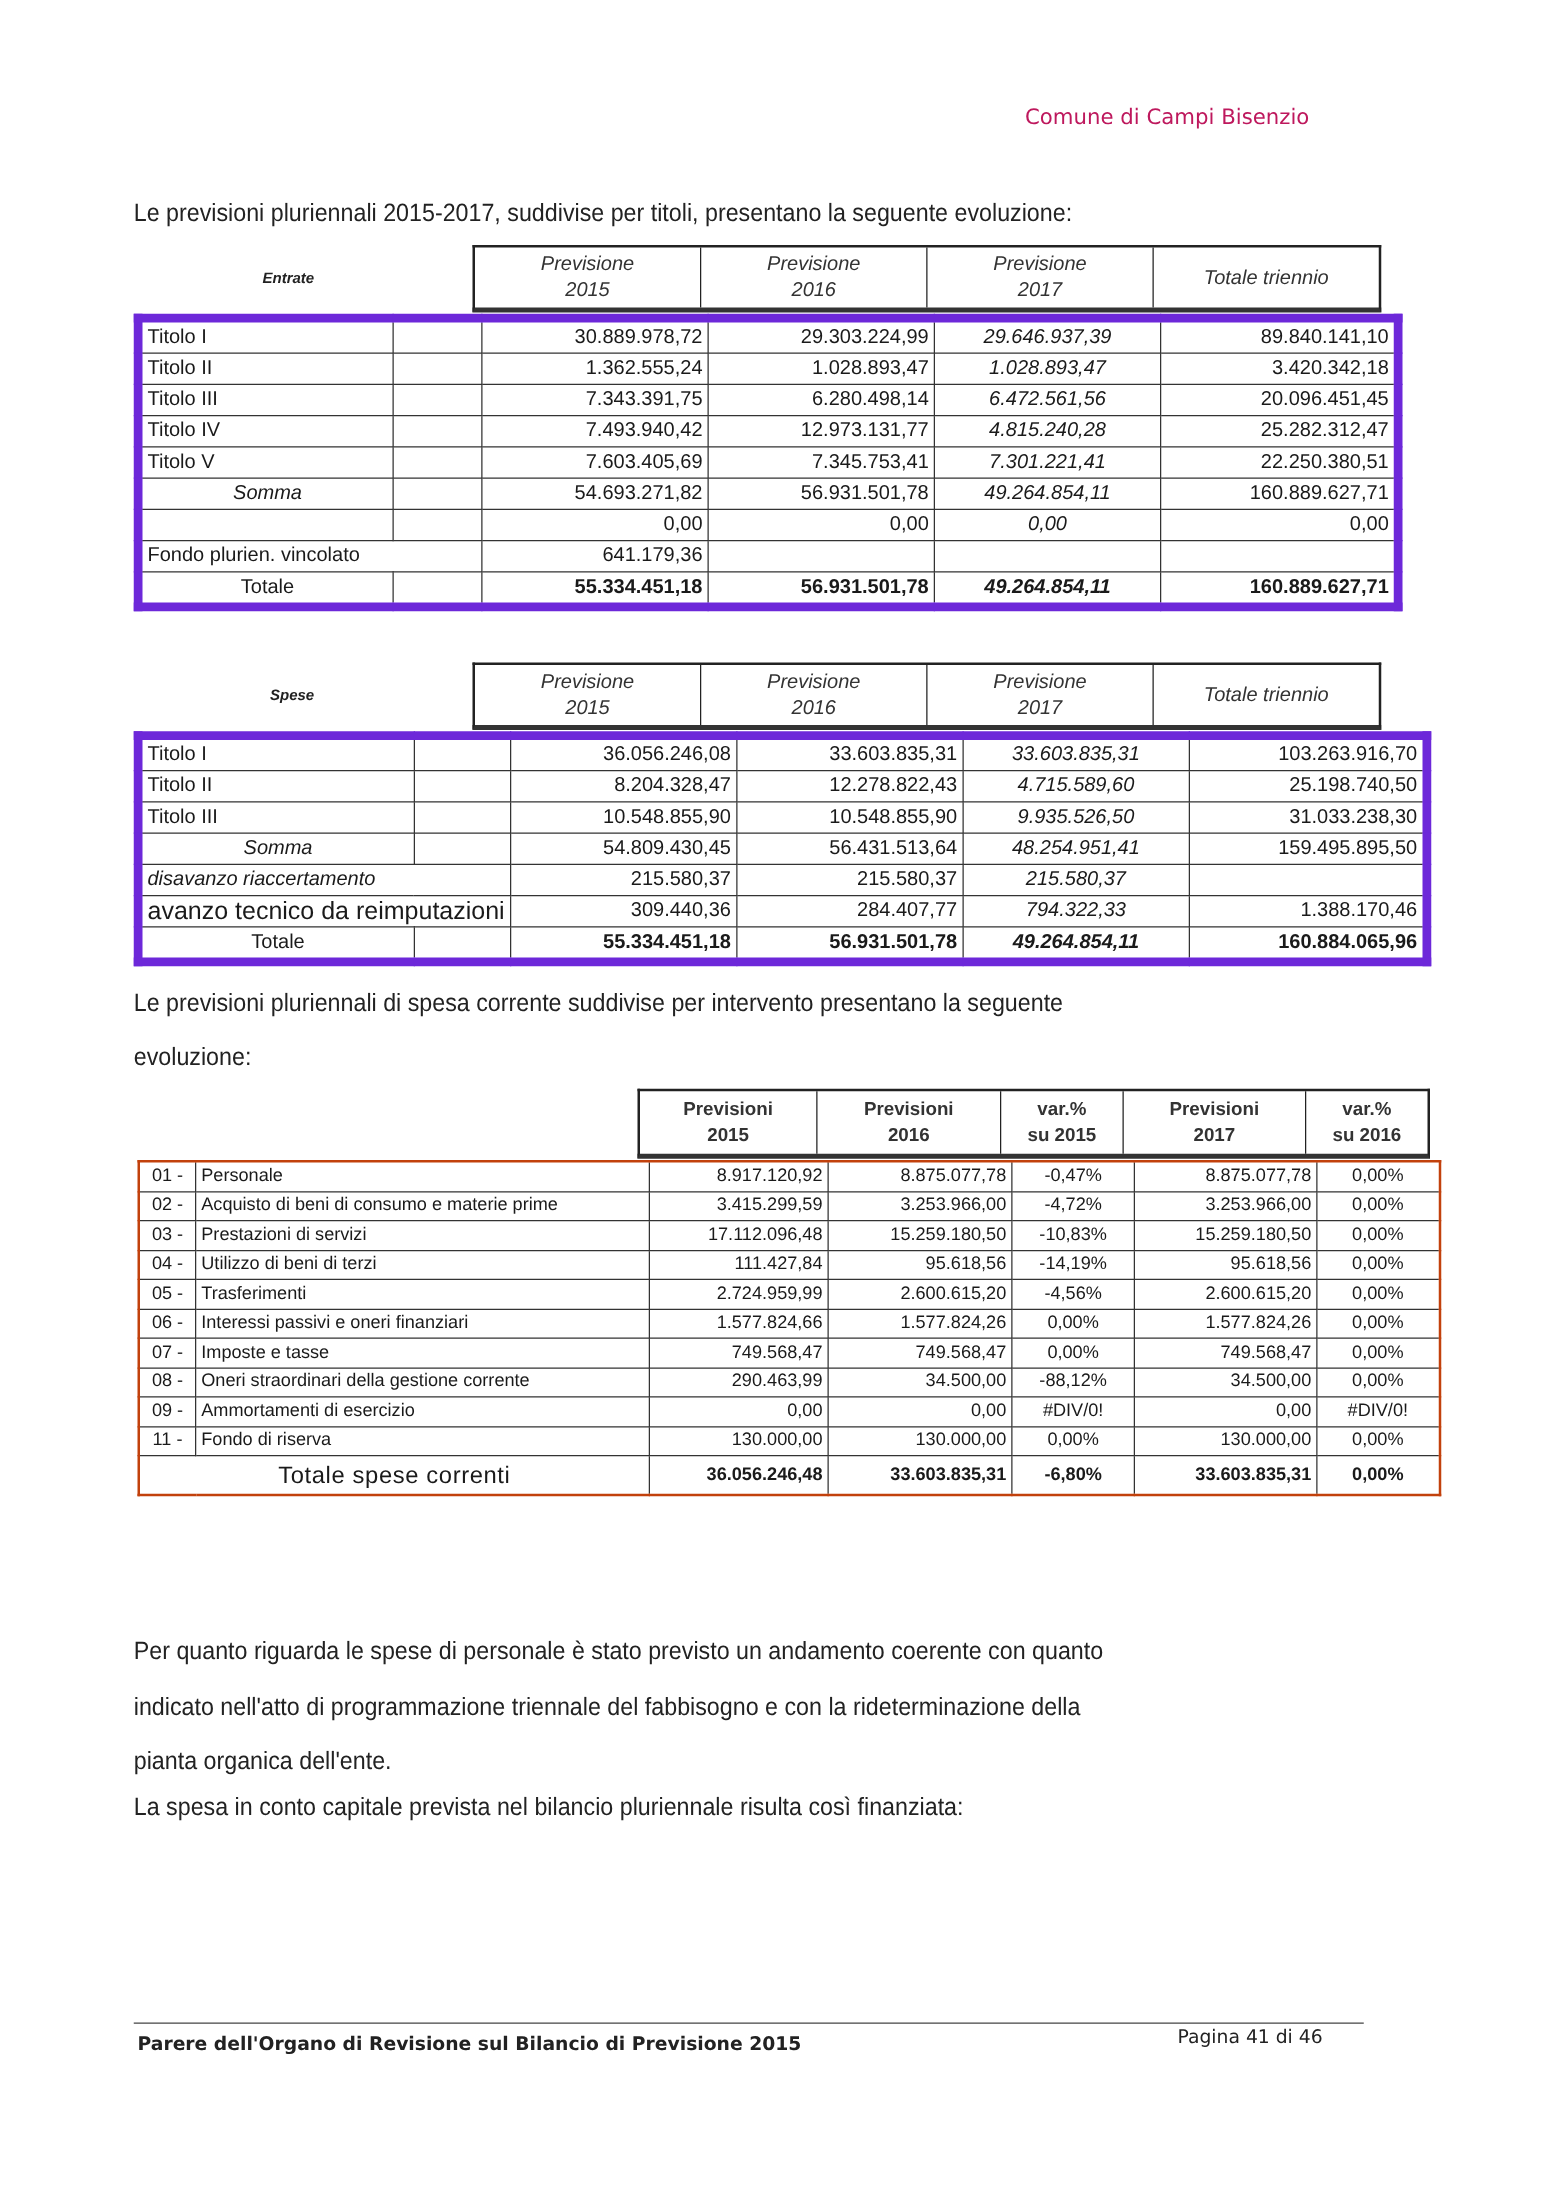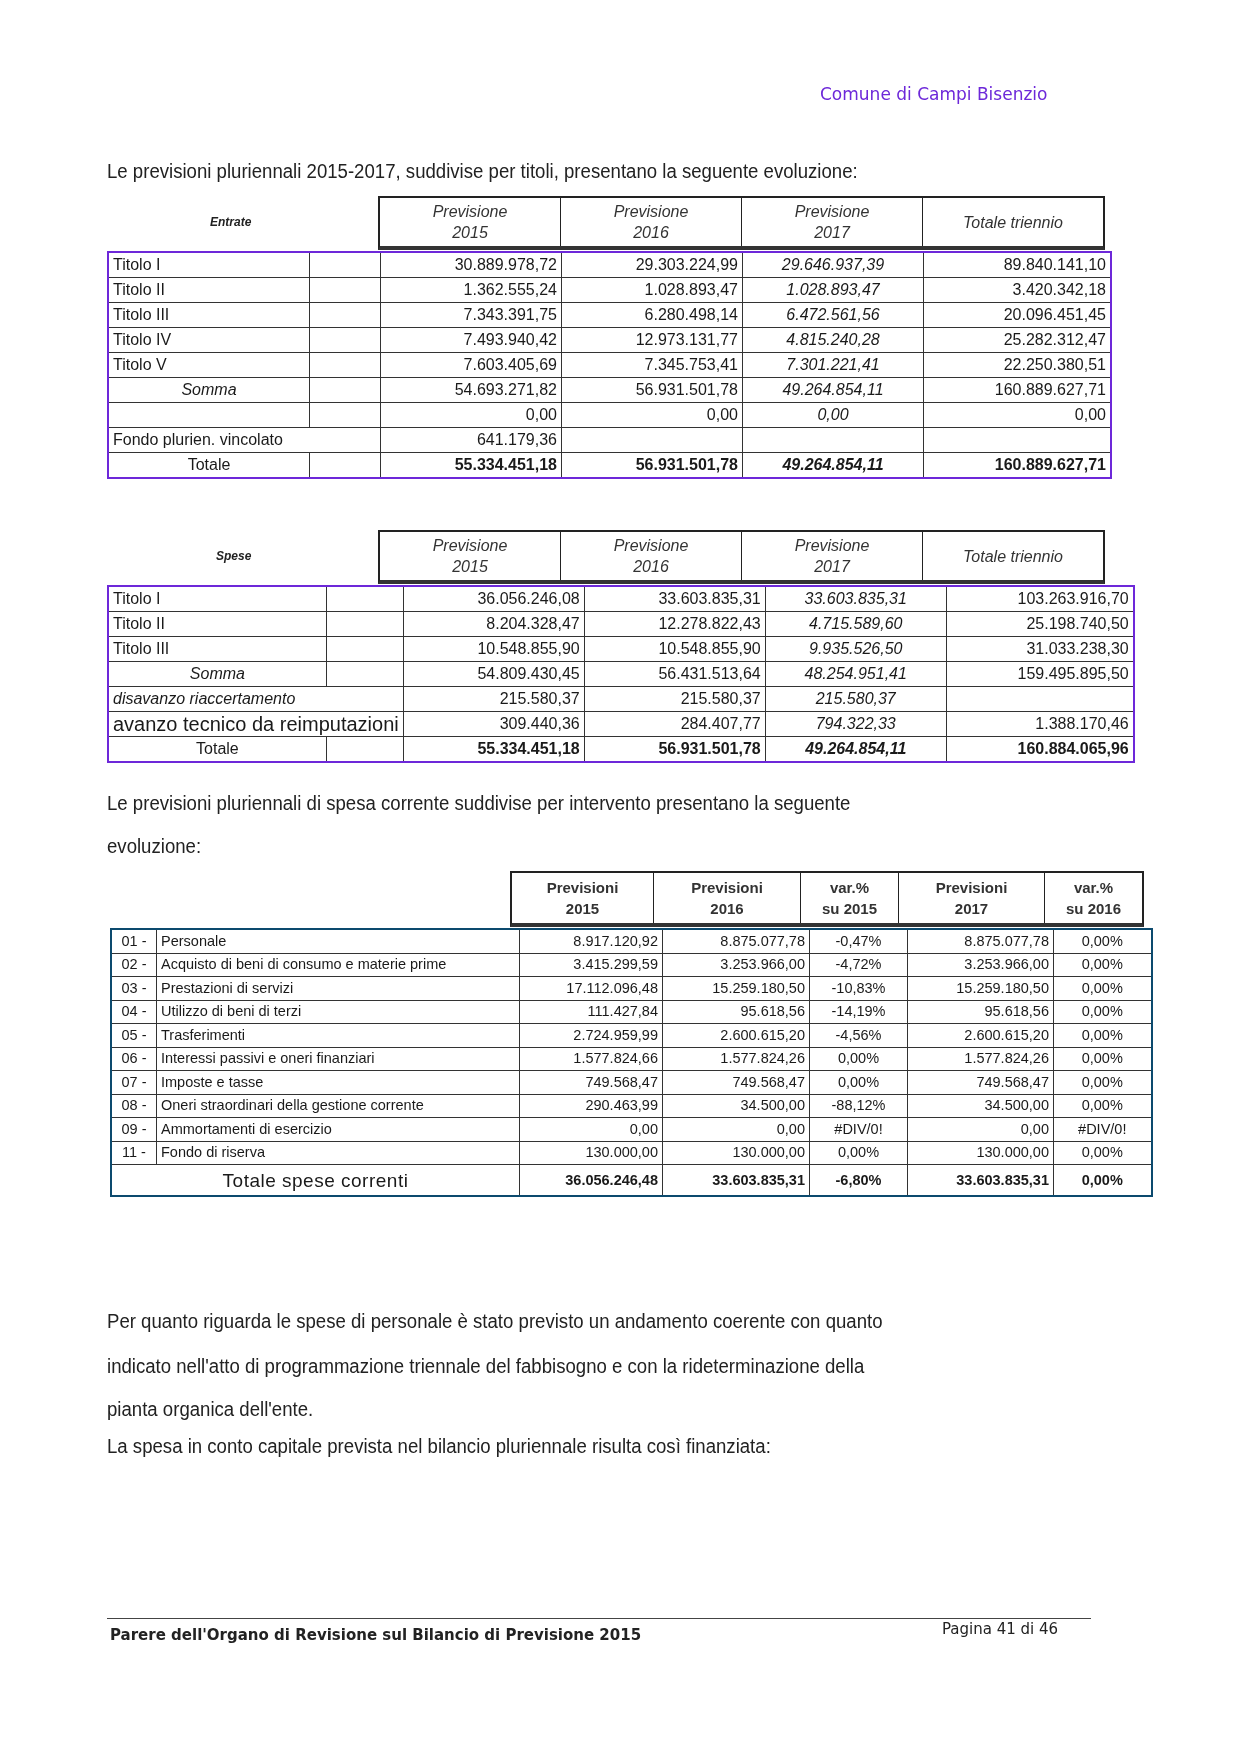--- a/index.html
+++ b/index.html
@@ -3,53 +3,53 @@
 <meta charset="utf-8">
 <style>
   html, body { margin: 0; padding: 0; background: #ffffff; }
   body {
     width: 1240px; height: 1753px; position: relative; overflow: hidden;
     font-family: "Liberation Sans", sans-serif; color: #1a1a1a;
   }
   .abs { position: absolute; }
   .header-title {
     left: 820px; top: 84px; font-family: "DejaVu Sans", sans-serif;
-    font-size: 17px; color: #6d28d9;
+    font-size: 17px; color: #be185d;
   }
   .para {
     font-family: "Liberation Sans", sans-serif; font-size: 20px; color: #222;
     transform: scaleX(0.93); transform-origin: left top; white-space: nowrap;
   }
   table { border-collapse: collapse; position: absolute; }
   td, th { padding: 0 4px; font-size: 15.5px; white-space: nowrap; }
 
   
   .hdr-box { position: absolute; border: 2px solid #222; border-bottom: 4px solid #333; display: flex; background: #fff; }
   .hdr-box .hc { border-right: 1.5px solid #222; text-align: center; font-style: italic; font-size: 16px; color:#333; display:flex; flex-direction:column; justify-content:center; line-height: 21px; }
   .hdr-box .hc:last-child { border-right: none; }
   .hdr-label { position: absolute; font-weight: bold; font-style: italic; font-size: 12px; color:#222; }
 
-  .t12 { left: 107px; border: 2px solid #6d28d9; }
+  .t12 { left: 107px; border: 7px solid #6d28d9; }
   .t12 td { height: 24px; border: 1.5px solid #333; font-size: 16px; line-height: 20px; }
   .t12 td.lab { width: 192px; }
   .t12 td.gap { width: 62px; }
   .t12 td.num { width: 172px; text-align: right; }
   .t12 td.num3 { width: 172px; text-align: center; font-style: italic; }
   .t12 td.tot { width: 178px; text-align: right; }
   .t12 td.center-it { text-align: center; font-style: italic; }
   .t12 td.center { text-align: center; }
   .t12 tr.bold td { font-weight: bold; }
   .t12 td.span-lab { font-style: italic; font-size: 16px; }
   .t12 td.span-lab2 { font-size: 20px; }
 
   
   .hdr3 { position: absolute; left: 510px; top: 871px; border: 2px solid #222; border-bottom: 4px solid #333; display:flex; }
   .hdr3 .hc { border-right: 1.5px solid #222; text-align:center; font-weight:bold; font-size:15px; line-height:21px; display:flex; flex-direction:column; justify-content:center; height: 50px; color:#333;}
   .hdr3 .hc:last-child { border-right:none; }
-  .t3 { left: 110px; top: 928px; border: 2px solid #0c4a6e; }
+  .t3 { left: 110px; top: 928px; border: 2px solid #c2410c; }
   .t3 td { height: 22.5px; border: 1.5px solid #333; font-size: 14.5px; line-height: 19px; }
   .t3 td.code { width: 36px; text-align: center; }
   .t3 td.desc { width: 354px; }
   .t3 td.n { text-align: right; }
   .t3 td.p { text-align: center; }
   .t3 tr.total td { height: 30px; font-weight: bold; }
   .t3 tr.total td.tlabel { font-size: 19px; font-weight: normal; text-align: center; letter-spacing: 0.5px;}
 
   .footer-line { left: 107px; top: 1618px; width: 984px; height: 0; border-top: 1.5px solid #444; }
   .footer-left { left: 110px; top: 1626px; font-family: "DejaVu Sans", sans-serif; font-size: 15px; color:#222;font-weight:bold; }

